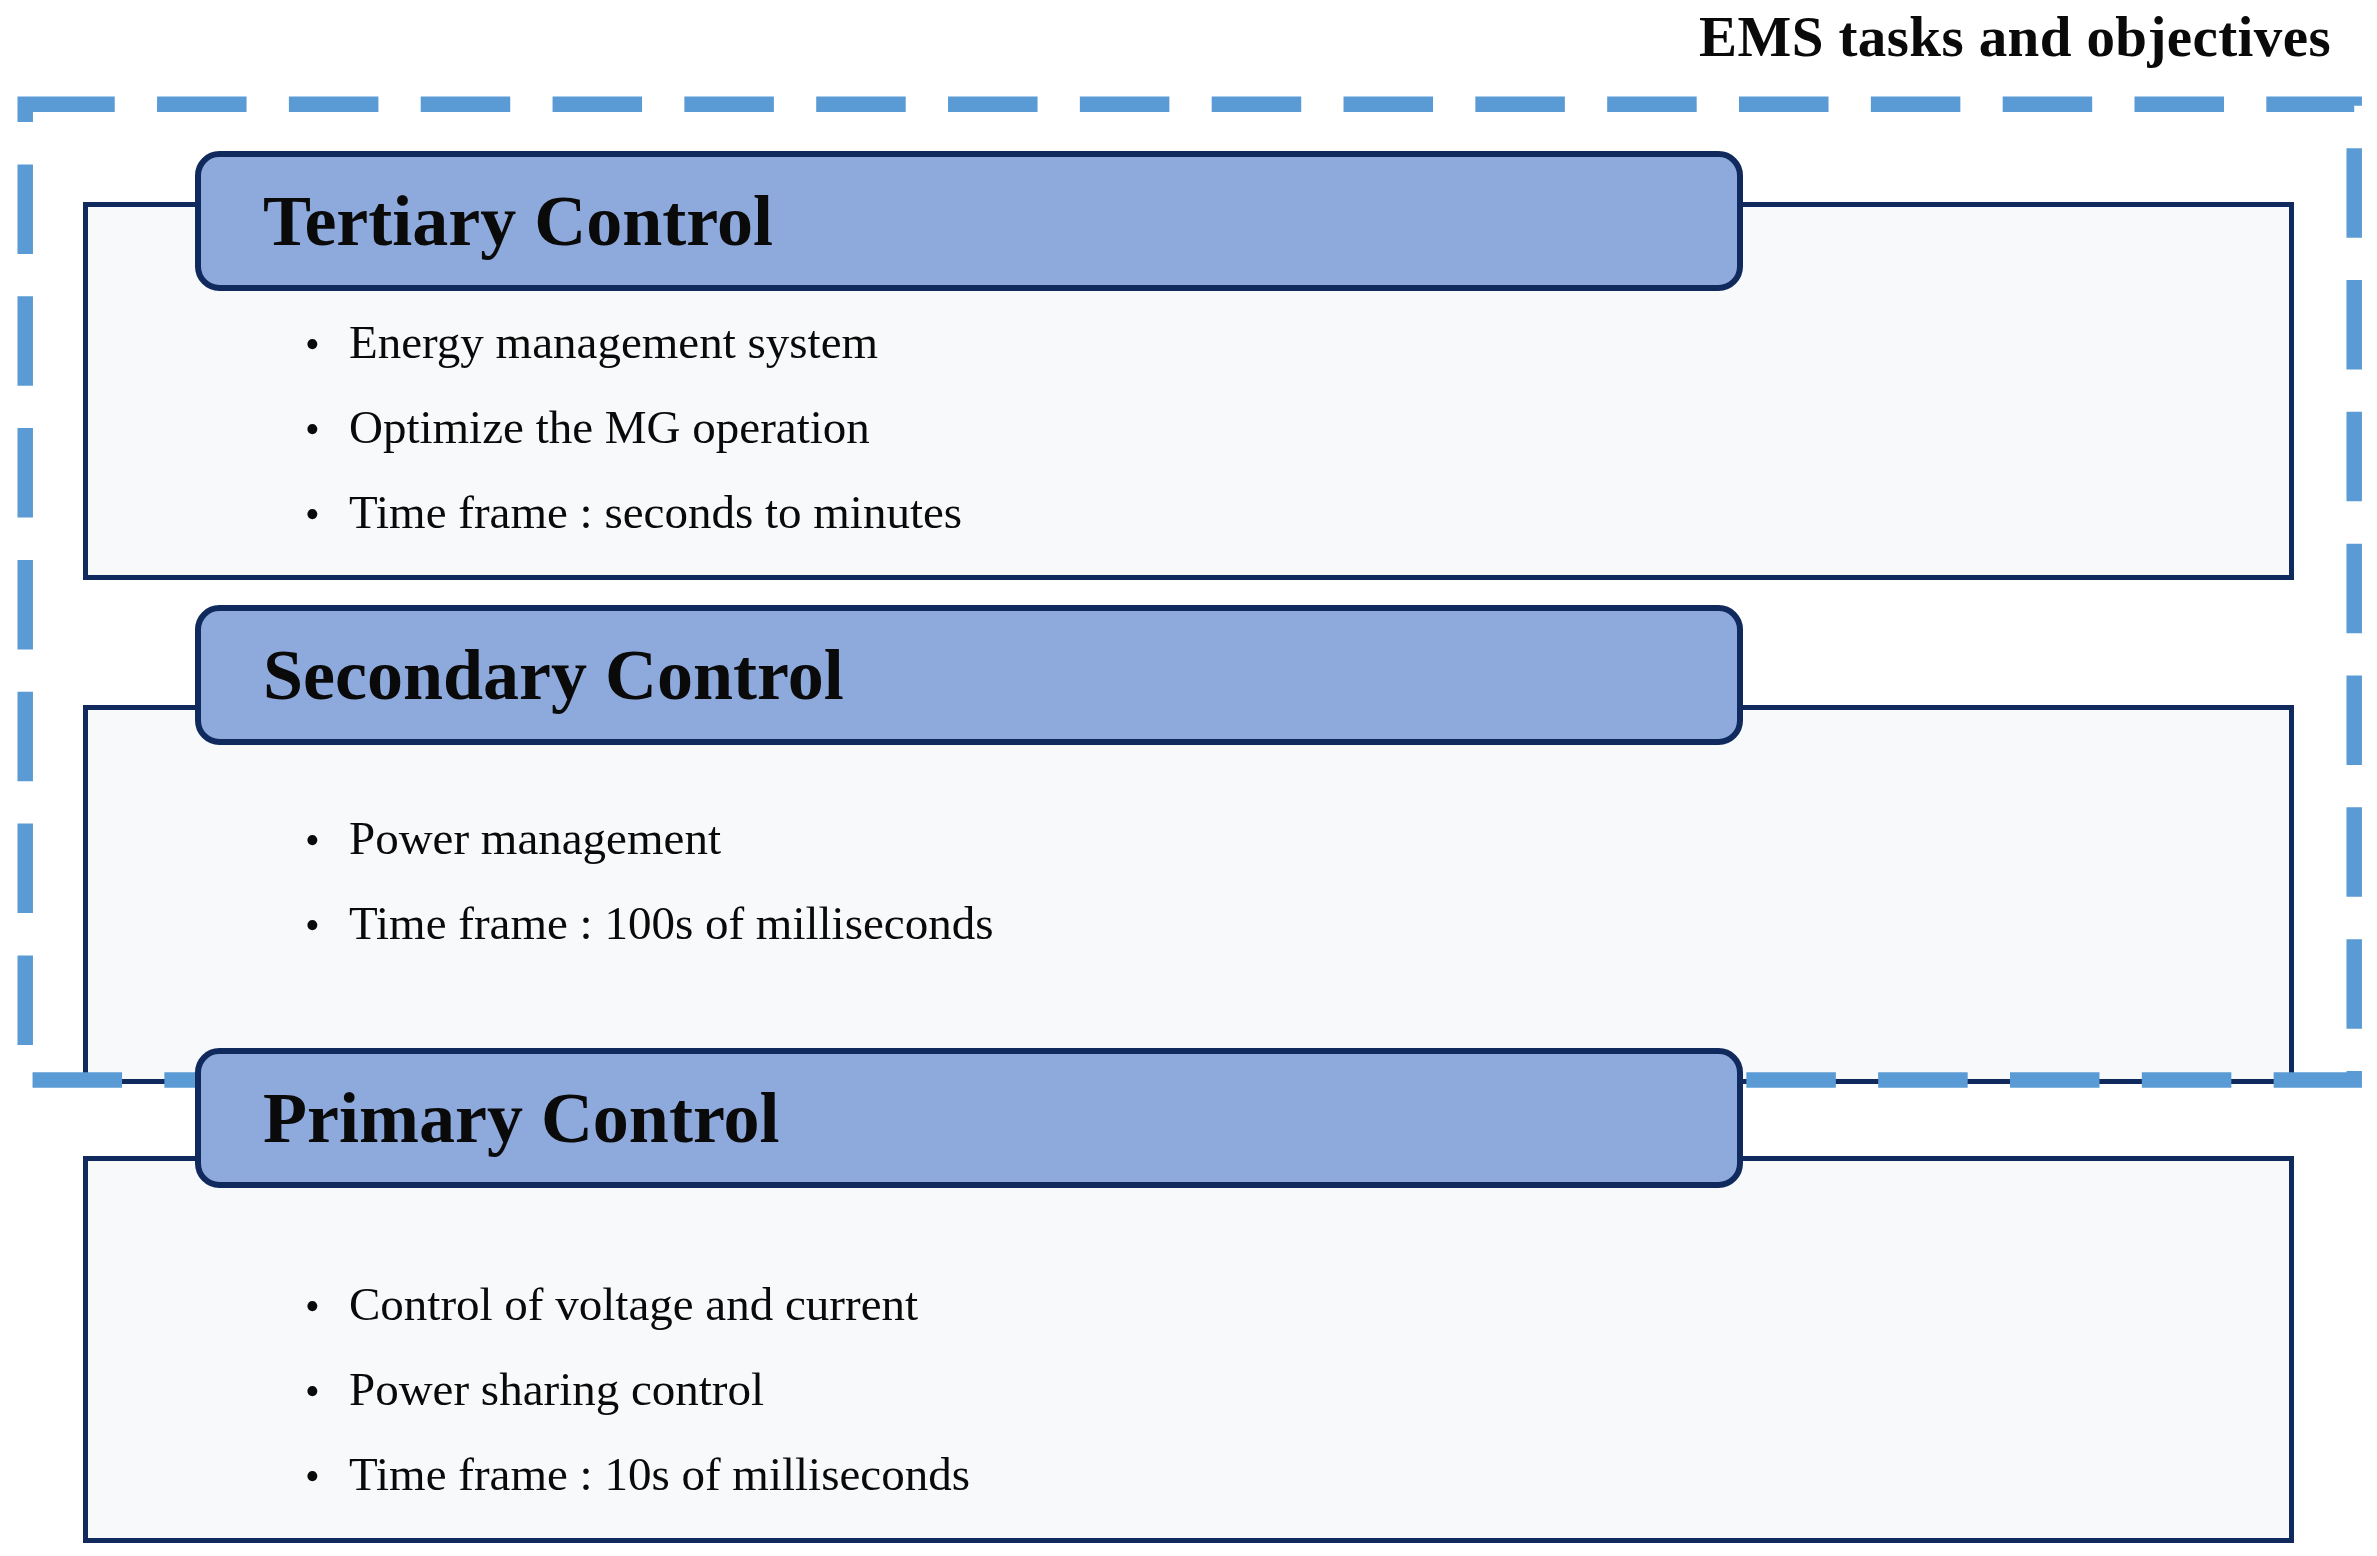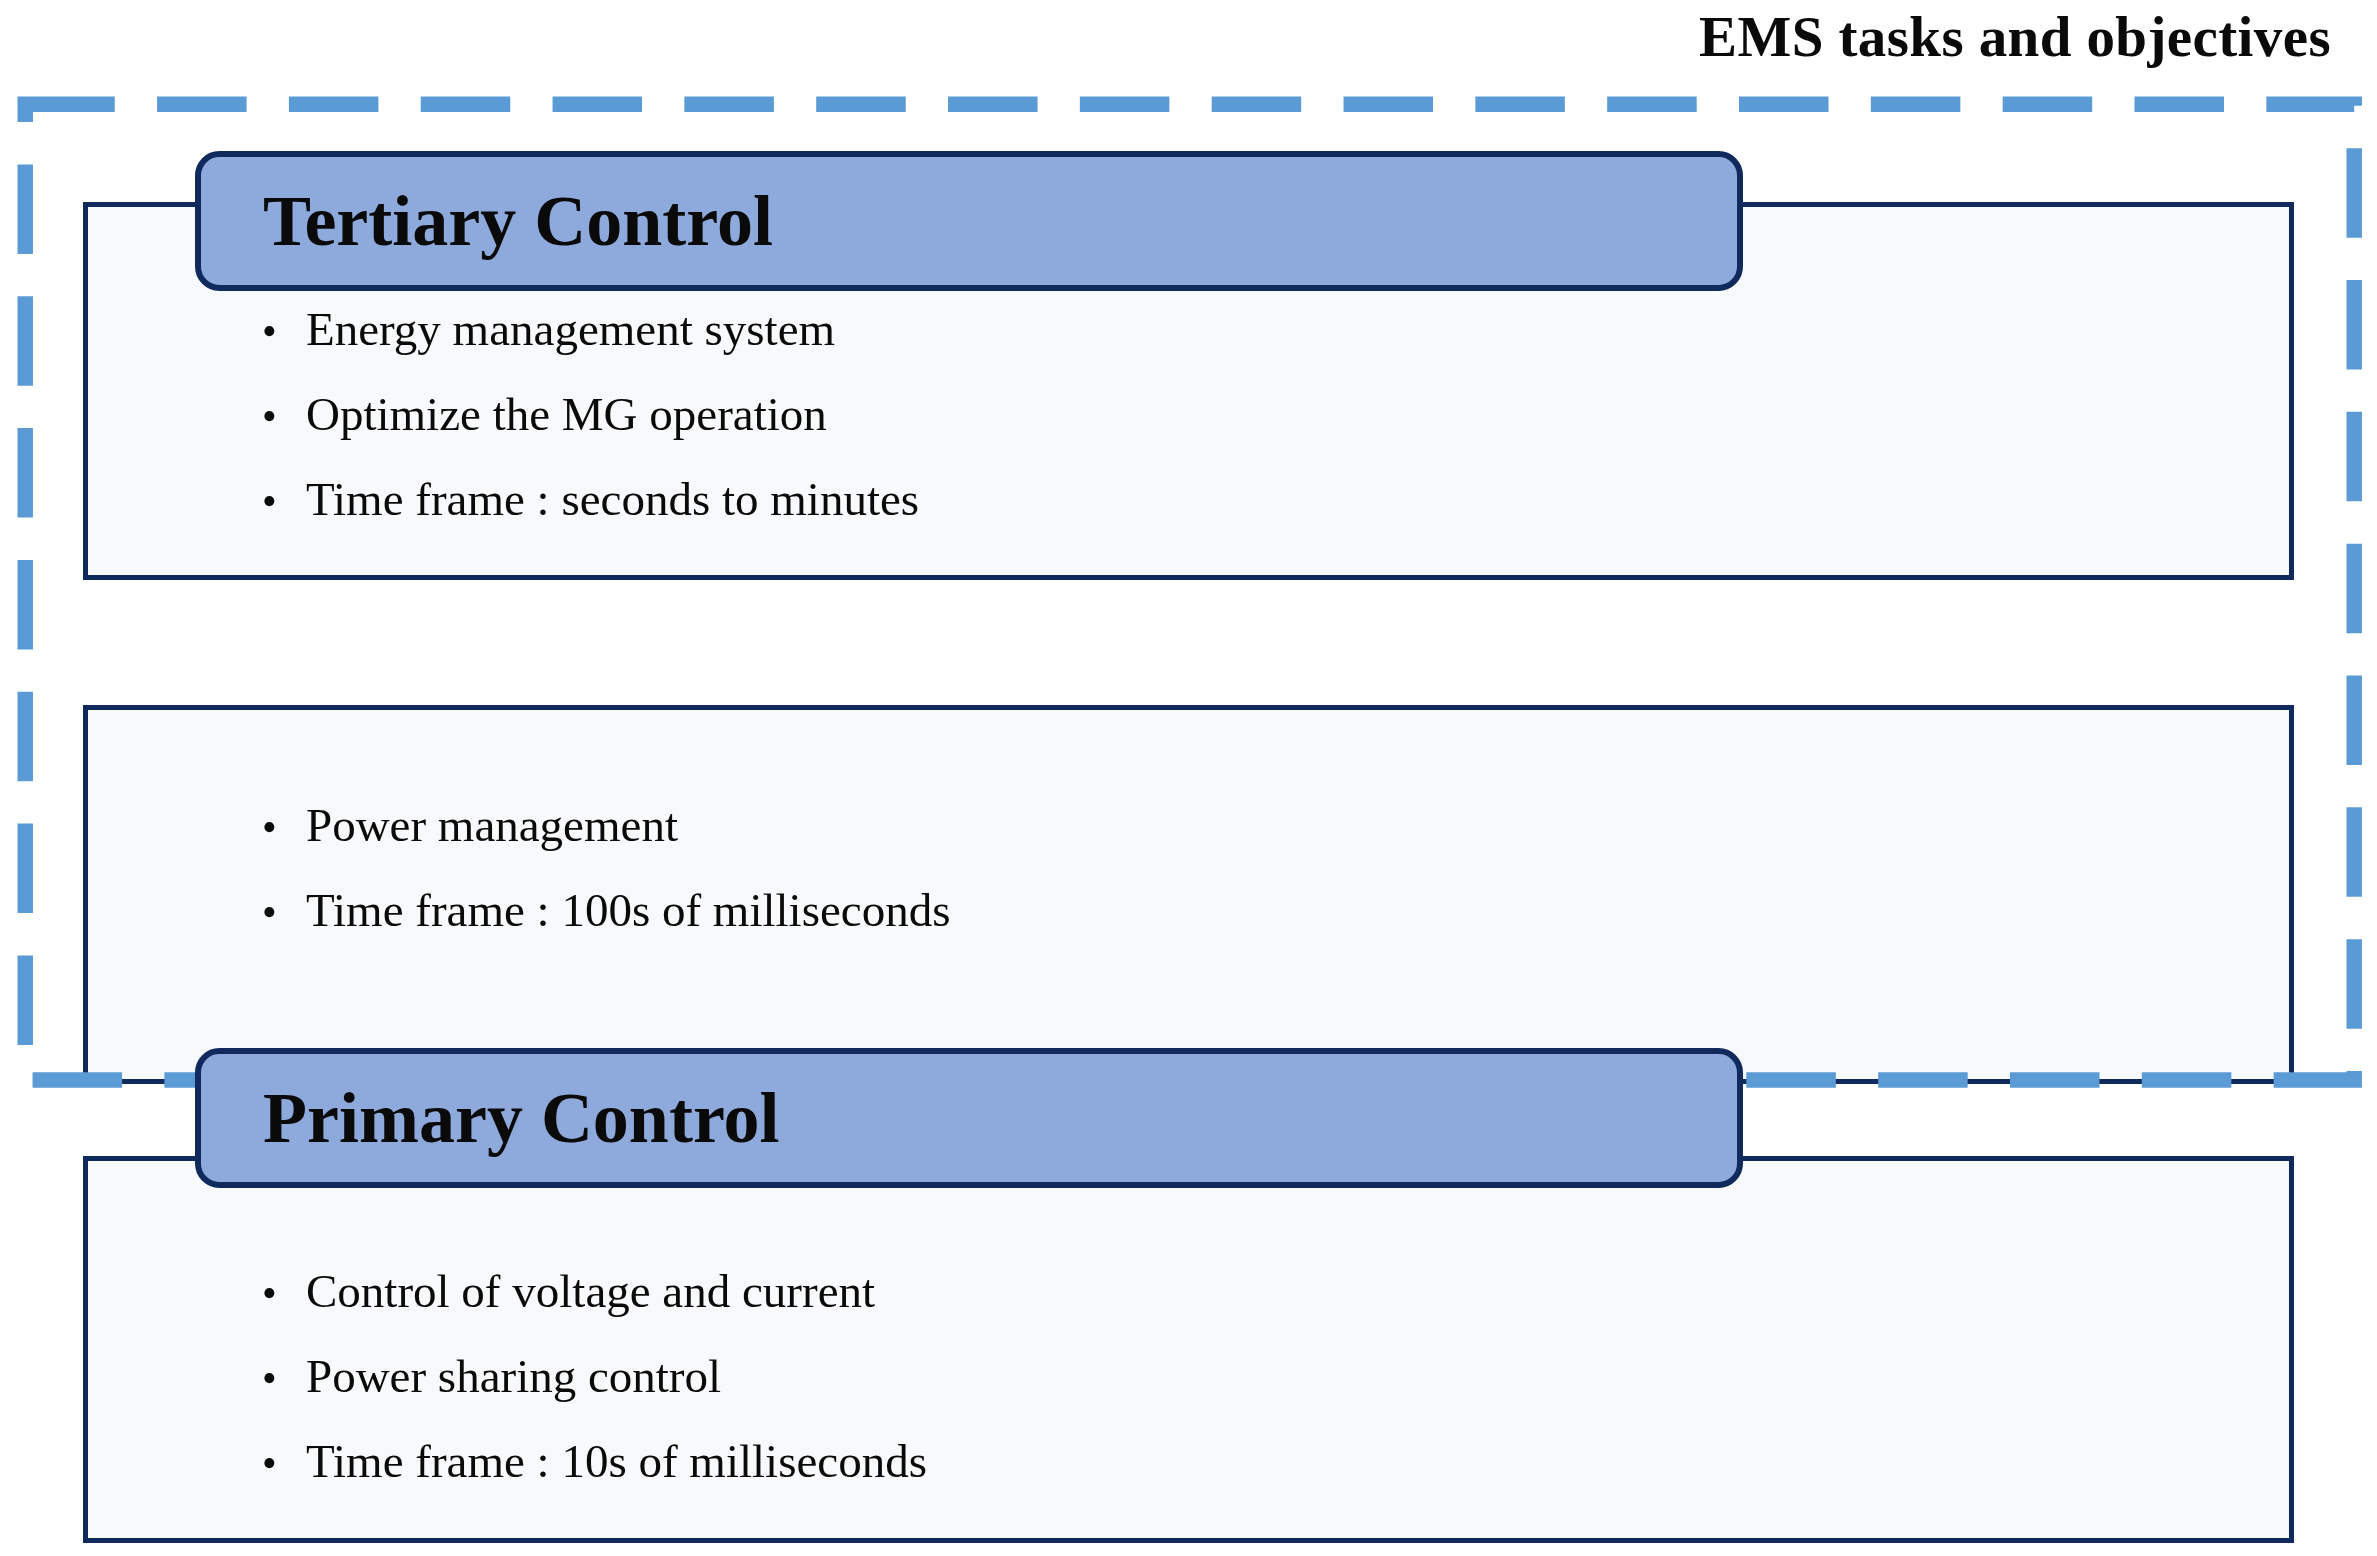--- a/index.html
+++ b/index.html
@@ -62,23 +62,24 @@
   ul.bullets{
     position:absolute;
     left:262px;width:1791px;
     margin:0;padding:0;list-style:none;
     z-index:4;
   }
   ul.bullets.tertiary{top:298px;}
   ul.bullets.secondary{top:794px;}
   ul.bullets.primary{top:1260px;}
   ul.bullets li{
-    height:85px;line-height:63px;
+    height:85px;line-height:89px;
     font-size:47px;color:var(--ink);
     white-space:nowrap;
+    margin-left:43px;
   }
   ul.bullets .dot{
     display:inline-block;width:44px;
     font-size:42px;
   }
 </style>
 </head>
 <body>
 
 <div class="canvas">
@@ -91,20 +92,23 @@
 
   <div class="panel primary"></div>
 
   <svg class="dash-rect" width="2377" height="1556" viewBox="0 0 2921 1912" aria-hidden="true">
     <rect x="31" y="128" width="2862" height="1199" fill="none" style="stroke:var(--dash)" stroke-width="19" stroke-dasharray="110 52"></rect>
   </svg>
 
   <div class="header-pill tertiary">
     <span class="header-label">Tertiary Control</span>
   </div>
+  <div class="header-pill secondary">
+    <span class="header-label">Secondary Control</span>
+  </div>
   <div class="header-pill primary">
     <span class="header-label">Primary Control</span>
   </div>
 
   <ul class="bullets tertiary">
       <li><span class="dot">•</span><span>Energy management system</span></li>
       <li><span class="dot">•</span><span>Optimize the MG operation</span></li>
       <li><span class="dot">•</span><span>Time frame : seconds to minutes</span></li>
     </ul>
   <ul class="bullets secondary">

